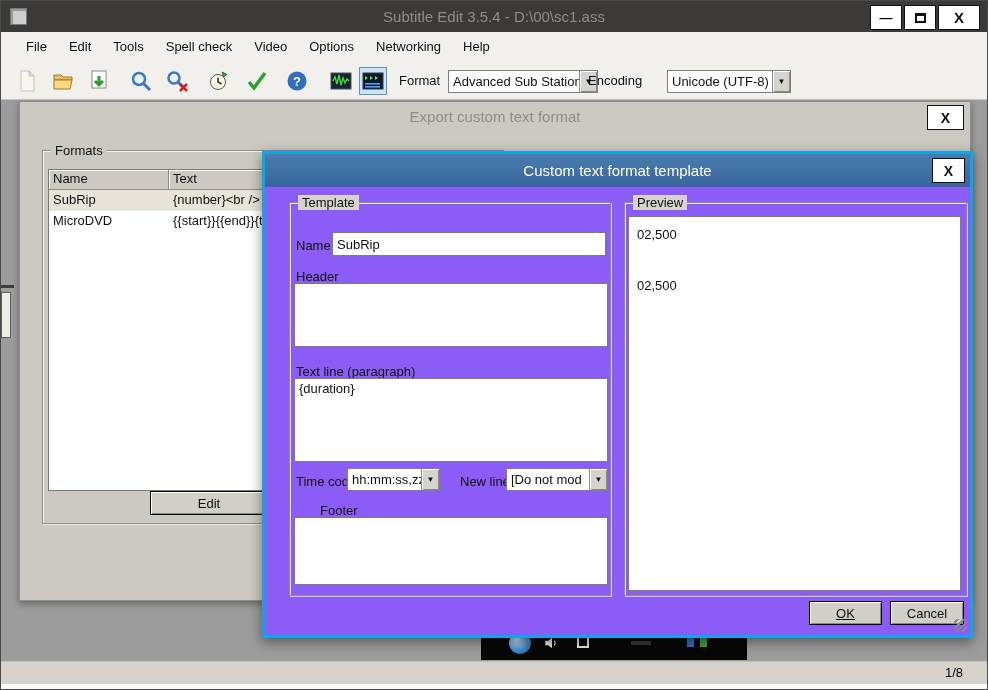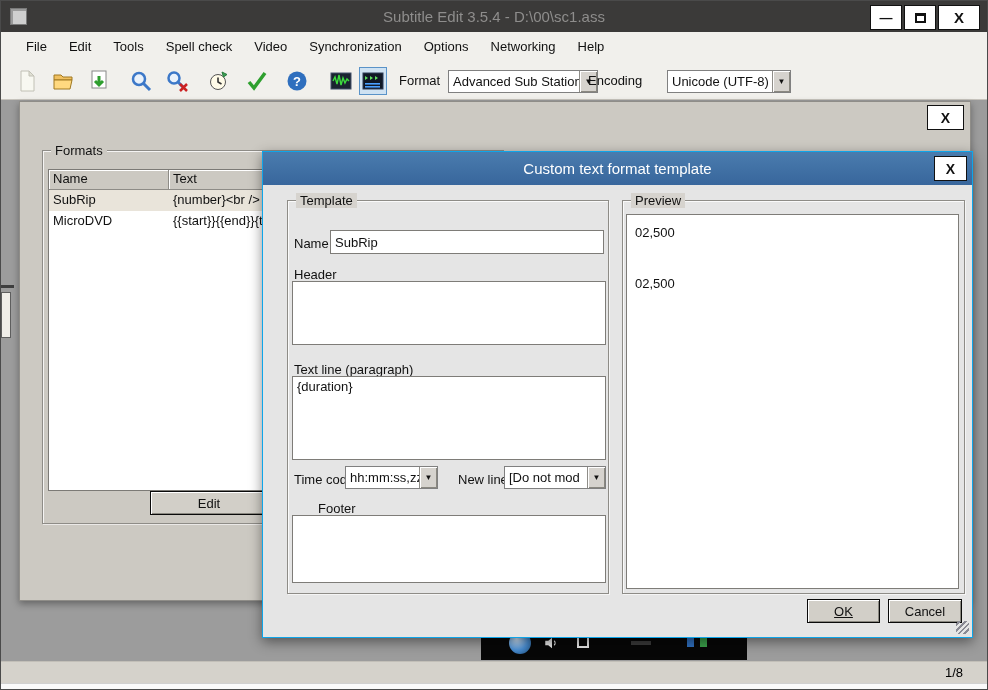--- a/index.html
+++ b/index.html
@@ -62,21 +62,21 @@
   .fmt-th.text { flex:1; }
   .fmt-row { display:flex; height:21px; font-size:13px; color:#111; }
   .fmt-row.selected { background:#e9e4da; }
   .fmt-cell { padding:2px 4px; white-space:nowrap; overflow:hidden; }
   .fmt-cell.name { width:120px; }
   .fmt-cell.text { flex:1; }
 
   .btn { position:absolute; background:#d2cfc8; border:1px solid #0a0a0a; box-shadow:inset 1px 1px 0 #fff, inset -1px -1px 0 #8a8880; font-size:13px; color:#111; display:flex; align-items:center; justify-content:center; }
 
   
-  .tpl-dialog { position:absolute; left:261px; top:150px; width:711px; height:487px; background:#e5e5e5; border:1px solid #0ea5e9; box-shadow:0 4px 12px rgba(0,0,0,.45); z-index:4; }
+  .tpl-dialog { position:absolute; left:261px; top:150px; width:711px; height:487px; background:#8b5cf6; border:3px solid #0ea5e9; box-shadow:0 4px 12px rgba(0,0,0,.45); z-index:4; }
   .tpl-title { height:33px; background:linear-gradient(#4a7cae, #38669c); color:#fff; font-size:15px; line-height:33px; text-align:center; }
   .tpl-dialog > .dlg-close { right:5px; top:4px; width:33px; height:25px; }
 
   .fld-label { position:absolute; font-size:13px; color:#111; white-space:nowrap; }
   .text-input { position:absolute; background:#fff; border:1px solid #7e7c78; font-size:13px; padding:0 4px; font-family:inherit; color:#111; }
   .text-area { position:absolute; background:#fff; border:1px solid #7e7c78; font-size:13px; padding:2px 4px; font-family:inherit; resize:none; color:#111; overflow:hidden; }
   .preview-panel { position:absolute; left:3px; top:13px; width:333px; height:375px; background:#fff; border:1px solid #7e7c78; }
   .preview-line { position:absolute; left:8px; font-size:13px; color:#111; }
   .resize-grip { position:absolute; right:3px; bottom:3px; width:13px; height:13px; background:repeating-linear-gradient(135deg, transparent 0 2px, #8a8a94 2px 4px); }
 
@@ -103,21 +103,20 @@
       <span>X</span>
     </div>
   </div>
 
   <div class="menubar">
     <div class="menu-item">File</div>
     <div class="menu-item">Edit</div>
     <div class="menu-item">Tools</div>
     <div class="menu-item">Spell check</div>
     <div class="menu-item">Video</div>
-    <div class="menu-item">Synchronization</div>
     <div class="menu-item">Options</div>
     <div class="menu-item">Networking</div>
     <div class="menu-item">Help</div>
   </div>
 
   <div class="toolbar">
     <div class="tb-icon" style="left:12px; opacity:.65;">
       <svg viewBox="0 0 24 24">
           <path d="M6 2h8l5 5v15H6z" fill="#fdfdf5" stroke="#a8a898"></path>
           <path d="M14 2l5 5h-5z" fill="#d8d8c8" stroke="#a8a898"></path>
@@ -203,20 +202,21 @@
         <path d="M3 9v6h4l5 4V5L7 9z" fill="#e8e8e8"></path>
         <path d="M15 9c1.5 1.5 1.5 4.5 0 6" stroke="#e8e8e8" fill="none" stroke-width="1.5"></path>
       </svg>
     <div class="vb-square"></div>
     <div class="vb-chip1"></div>
     <div class="vb-chip2"></div>
     <div class="vb-chip3"></div>
   </div>
 
   <div class="export-dialog">
+    <div class="export-title">Export custom text format</div>
     <div class="dlg-close">
       <span>X</span>
     </div>
 
     <div class="groupbox" style="left:22px; top:48px; width:462px; height:374px;">
       <span class="legend">Formats</span>
       <div class="fmt-table">
         <div class="fmt-header">
           <div class="fmt-th name">Name</div>
           <div class="fmt-th text">Text</div>

